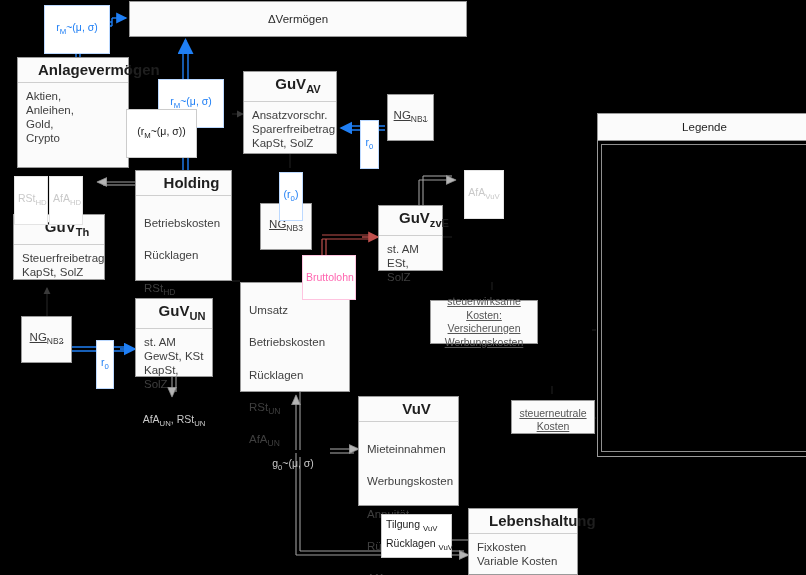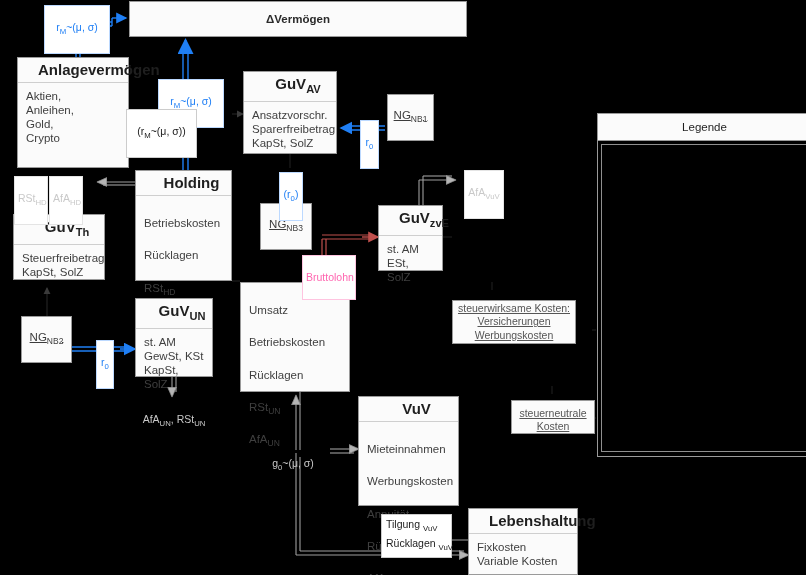--- a/index.html
+++ b/index.html
@@ -47,21 +47,21 @@
     justify-content: center;
     text-align: center;
     padding: 3px;
     text-decoration: underline;
   }
   .node.titleonly {
     display: flex;
     align-items: center;
     justify-content: center;
     text-align: right;
-    font-weight: bold;
+    font-weight: normal;
     color: #2b2b2b;
   }
   sub { font-size: 0.74em; }
 
   
   .chip {
     position: absolute;
     background: #ffffff;
     border: 1px solid #cccccc;
     box-sizing: border-box;
@@ -333,21 +333,21 @@
       <div><span>AfA</span></div>
     </div>
   </div>
 
   <div class="node" style="left:468px; top:508px; width:110px; height:67px;">
     <div class="hdr">Lebenshaltung</div>
     <div class="body">Fixkosten
 Variable Kosten</div>
   </div>
 
-  <div class="node plain" style="left:452px; top:300px; width:124px; height:44px; font-size:10.5px; line-height:13.5px; color:#555555;">
+  <div class="node plain" style="left:430px; top:300px; width:108px; height:44px; font-size:10.5px; line-height:13.5px; color:#555555;">
     <span style="white-space:pre-line;">steuerwirksame Kosten:
 Versicherungen
 Werbungskosten</span>
   </div>
 
   <div class="node plain" style="left:511px; top:400px; width:84px; height:34px; font-size:10.5px; line-height:13.5px; color:#555555;">
     <span style="white-space:pre-line;margin-top:6px;">steuerneutrale
 Kosten</span>
   </div>
 

